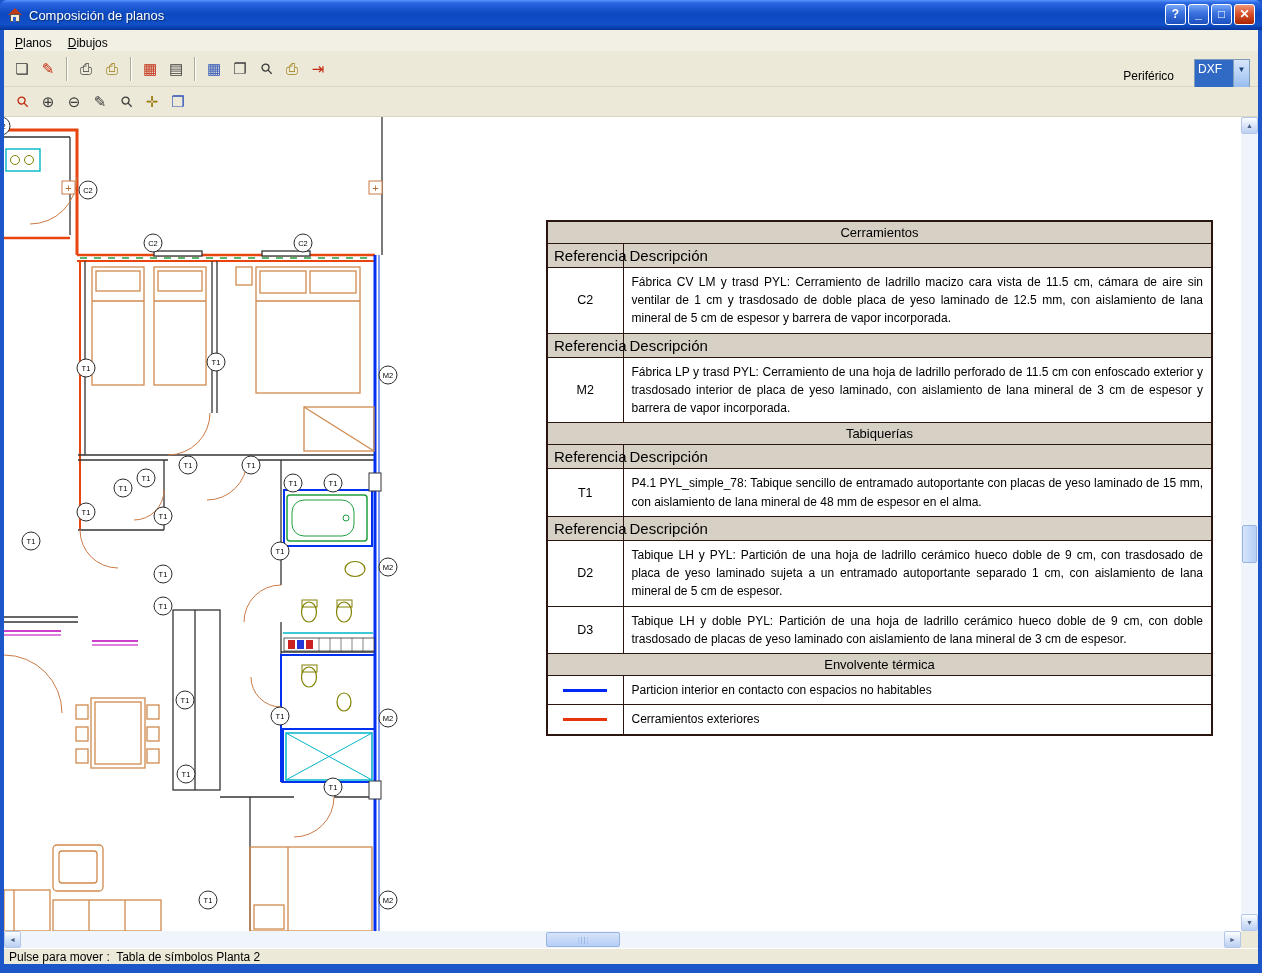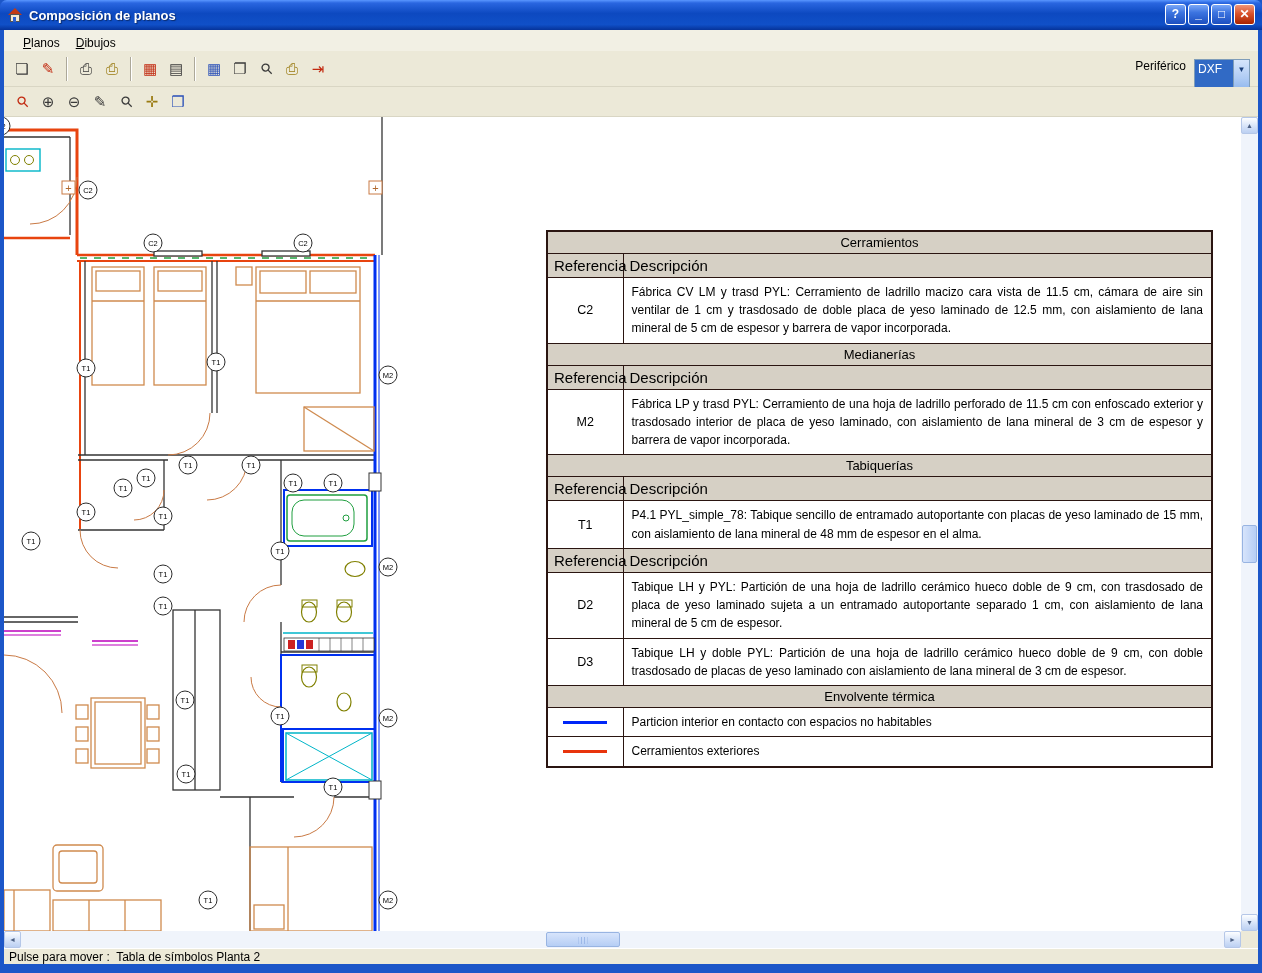--- a/index.html
+++ b/index.html
@@ -13,56 +13,56 @@
     position:absolute; top:0; left:0; width:1262px; height:30px;
     border-radius:7px 7px 0 0;
     background:linear-gradient(180deg,#5a97ff 0%,#2a66e0 10%,#0d49c0 45%,#1050c8 82%,#06339a 100%);
     display:flex; align-items:center;
   }
   .app-icon { width:17px; height:15px; margin:0 5px 0 7px; position:relative; }
   .app-icon .roof { position:absolute; top:0; left:1px; width:0; height:0;
     border-left:7px solid transparent; border-right:7px solid transparent; border-bottom:7px solid #c23a12; }
   .app-icon .body { position:absolute; top:6px; left:3px; width:10px; height:8px; background:#f2ead2; border:1px solid #555; }
   .app-icon .door { position:absolute; top:9px; left:6px; width:3px; height:5px; background:#2a5fd0; }
-  .title-text { color:#fff; font-size:13px; font-weight:bold; text-shadow:1px 1px 1px #0a2a6a; }
+  .title-text { color:#fff; font-size:13px; font-weight:normal; text-shadow:1px 1px 1px #0a2a6a; }
   .tb-buttons { position:absolute; right:7px; top:4px; display:flex; gap:2px; }
   .tb-btn {
     width:21px; height:21px; border:1px solid #fff; border-radius:3px;
     background:linear-gradient(180deg,#7aa7f7 0%,#3c74e0 40%,#1c4fc0 100%);
     color:#fff; font-size:12px; font-weight:bold; text-align:center; line-height:19px; cursor:default;
   }
   .tb-btn.close {
     background:linear-gradient(180deg,#ef9579 0%,#d9522c 45%,#aa2400 100%);
   }
   
   .menubar {
     position:absolute; top:30px; left:4px; width:1254px; height:26px;
     background:#f2f0e4; border-bottom:1px solid #d9d6c4;
-    display:flex; align-items:center; padding-left:12px; gap:2px;
+    display:flex; align-items:center; padding-left:4px; gap:2px;
   }
   .menu-item { display:inline-block; padding:2px 7px; font-size:12px; color:#000; }
   .menu-item::first-letter { text-decoration:underline; }
   
   .toolbar {
     position:absolute; left:4px; width:1254px; background:#ece9d8;
     display:flex; align-items:center; padding-left:5px;
     border-bottom:1px solid #d9d6c4;
   }
   .toolbar-top { top:51px; height:36px; }
   .toolbar-zoom { top:87px; height:30px; }
   .tool-btn {
     width:24px; height:23px; margin:0 1px; border:1px solid transparent; border-radius:2px;
     background:transparent; font-size:15px; color:#3a3a3a; text-align:center; line-height:21px; cursor:default;
   }
   .tool-btn.red { color:#c22a10; }
   .tool-btn.blue { color:#2a50b8; }
   .tool-btn.gold { color:#9a7b12; }
   .tool-sep { width:2px; height:24px; margin:0 5px; border-left:1px solid #aca899; border-right:1px solid #fff; }
   .mag { display:inline-block; transform:rotate(-45deg); }
-  .periferico { position:absolute; right:8px; top:8px; display:flex; gap:8px; }
+  .periferico { position:absolute; right:8px; top:8px; display:flex; align-items:center; gap:20px; }
   .periferico-label { font-size:12px; color:#000; }
   .combo { width:56px; height:33px; background:#fff; border:1px solid #7f9db9; display:flex; align-items:stretch; }
   .combo-val { flex:1; background:#316ac5; color:#fff; font-size:12px; padding:2px 3px 0 3px; }
   .combo-btn { width:16px; background:linear-gradient(180deg,#d6e5fb 0%,#aecbf4 60%,#8cb4ec 100%);
     border-left:1px solid #7f9db9; color:#1a3f7a; font-size:8px; text-align:center; line-height:19px; }
   
   .workarea { position:absolute; top:117px; left:4px; width:1254px; height:831px; background:#ece9d8; }
   .canvas { position:absolute; top:0; left:0; width:1237px; height:814px; background:#fff; overflow:hidden; }
   .floor-plan { position:absolute; top:0; left:0; }
   
@@ -90,21 +90,21 @@
   }
   
   .statusbar {
     position:absolute; top:948px; left:4px; width:1254px; height:16px;
     background:#ece9d8; border-top:1px solid #fff;
     font-size:12px; color:#000; display:flex; align-items:center; padding-left:5px;
     white-space:pre;
   }
   
   .symbols-table {
-    position:absolute; left:542px; top:113px; width:667px;
+    position:absolute; left:542px; top:103px; width:667px;
     border-collapse:collapse; background:#fff;
     font-size:12px; color:#000; table-layout:fixed;
     border:2px solid #2a1511;
   }
   .symbols-table td { border:1px solid #2a1511; }
   .symbols-table .sec td {
     background:#d6d0c5; text-align:center; font-size:13px; padding:3px 2px;
   }
   .symbols-table .colh td { background:#d6d0c5; padding:3px 6px; font-size:15px; }
   .symbols-table .ref {
@@ -391,23 +391,20 @@
             </tr>
           <tr class="colh">
             <td>Referencia</td>
             <td>Descripción</td>
           </tr>
           <tr>
             <td class="ref">C2</td>
             <td class="desc">Fábrica CV LM y trasd PYL: Cerramiento de ladrillo macizo cara vista de 11.5 cm, cámara de aire sin ventilar de 1 cm y trasdosado de doble placa de yeso laminado de 12.5 mm, con aislamiento de lana mineral de 5 cm de espesor y barrera de vapor incorporada.</td>
           </tr>
 
-          <tr class="sec">
-              <td colspan="2">Medianerías</td>
-            </tr>
           <tr class="colh">
             <td>Referencia</td>
             <td>Descripción</td>
           </tr>
           <tr>
             <td class="ref">M2</td>
             <td class="desc">Fábrica LP y trasd PYL: Cerramiento de una hoja de ladrillo perforado de 11.5 cm con enfoscado exterior y trasdosado interior de placa de yeso laminado, con aislamiento de lana mineral de 3 cm de espesor y barrera de vapor incorporada.</td>
           </tr>
 
           <tr class="sec">

